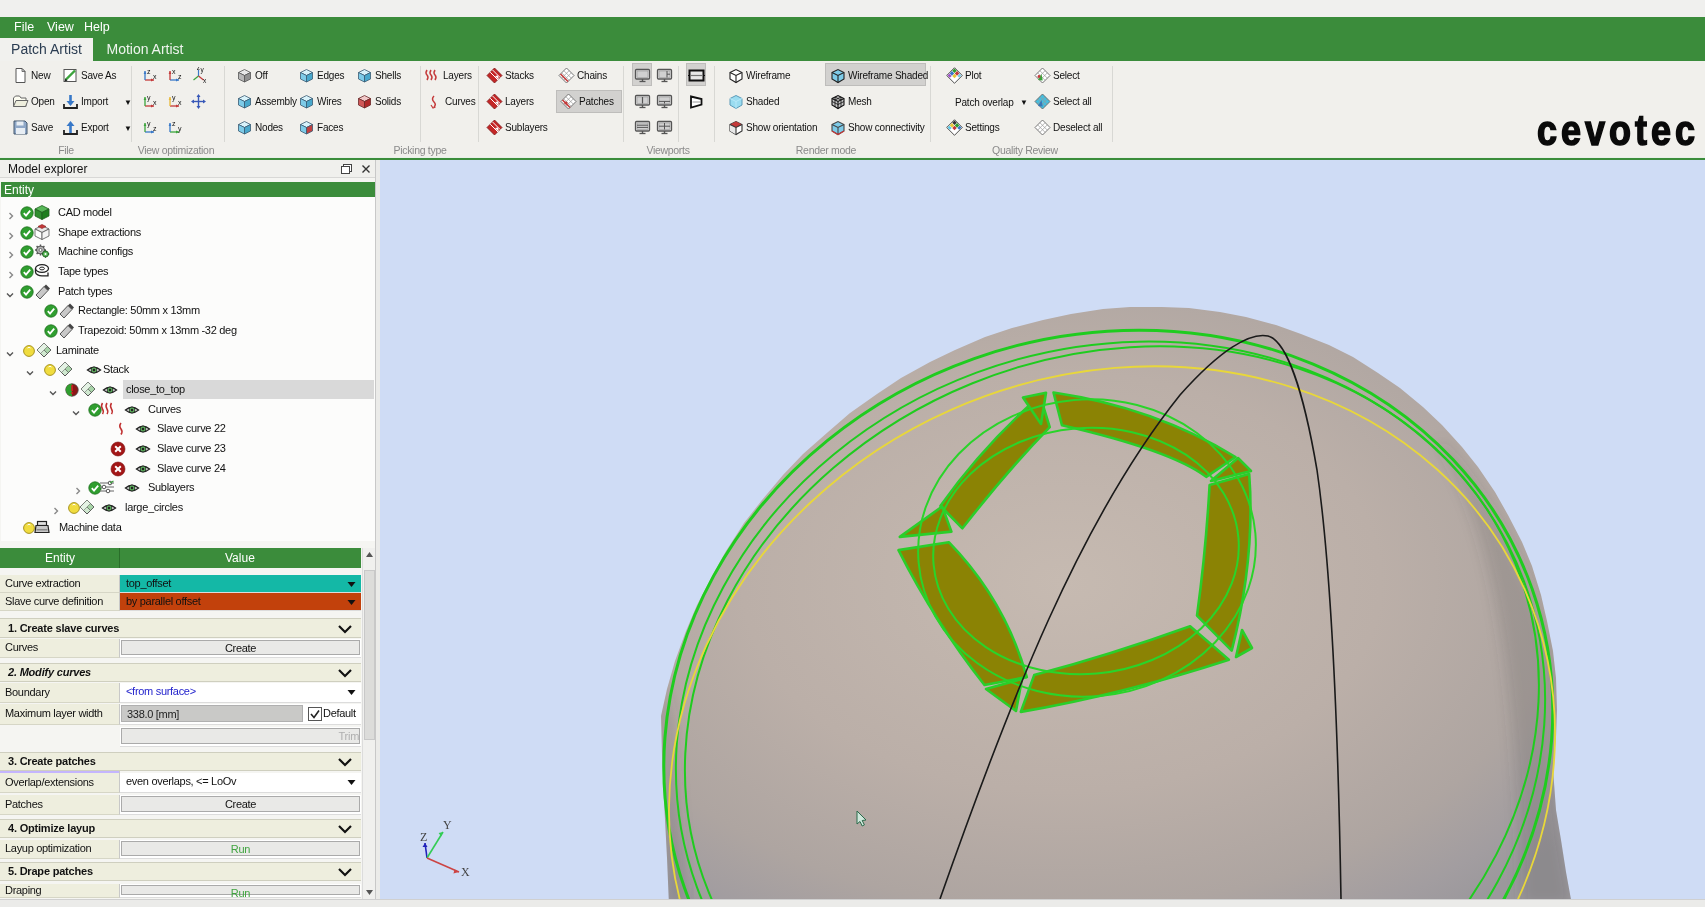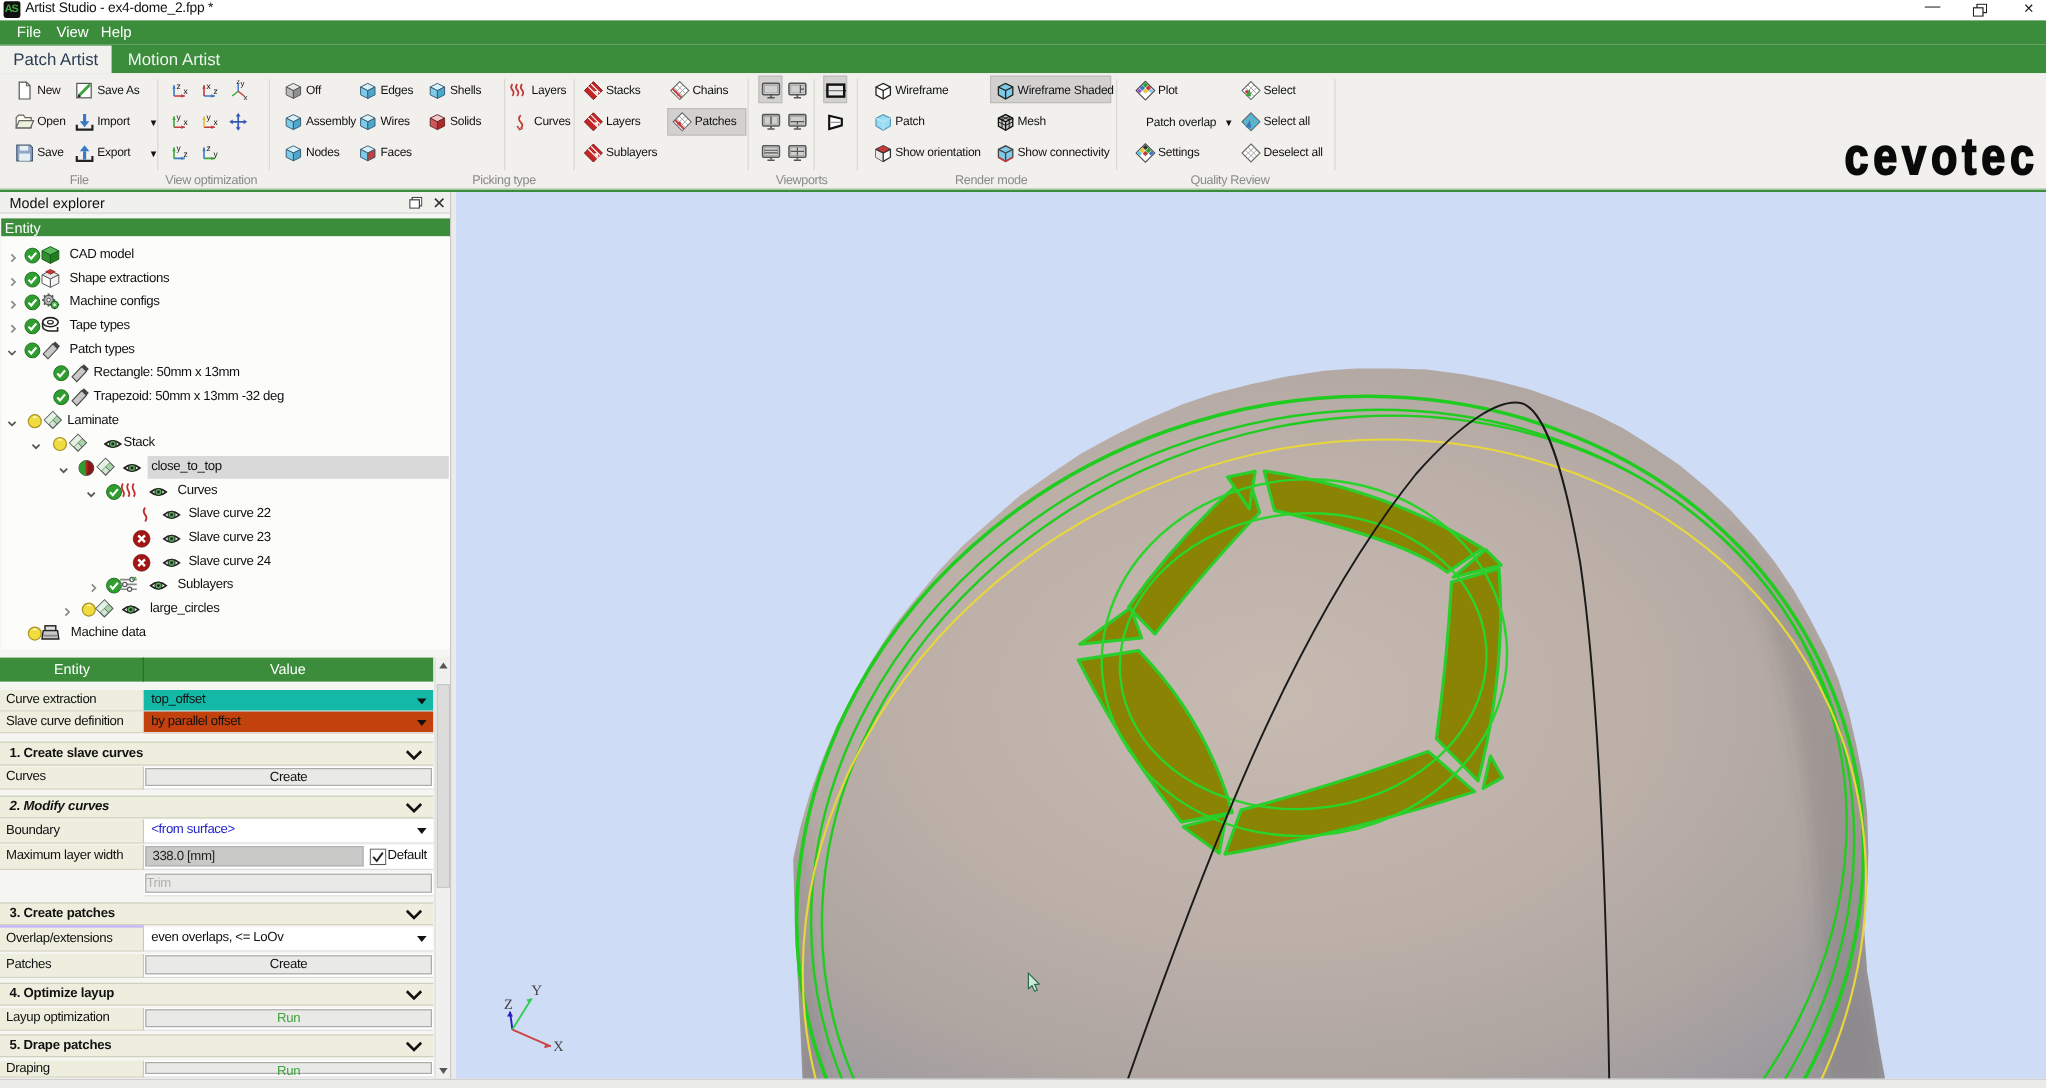--- a/index.html
+++ b/index.html
@@ -16,32 +16,20 @@
 #tab2 { position:absolute; left:93px; top:1px; width:104px; height:23px; color:#eef4ee; font-size:14px; text-align:center; line-height:22px; }
 #ribbon { left:0; top:61px; width:1705px; height:96px; background:#f1f0ec; }
 #greenline { left:0; top:157px; width:1705px; height:3px; background:#3b8c3b; border-top:1px solid #e8f0e8;}
 .glabel { position:absolute; top:144px; font-size:10.5px; letter-spacing:-0.3px; color:#8a8a8a; width:120px; text-align:center;}
 .gsep { position:absolute; top:66px; width:1px; height:76px; background:#d8d8d4; }
 #leftpanel { left:0; top:160px; width:380px; height:747px; background:#f5f5f2;}
 #statusbar { left:0; top:899px; width:1705px; height:8px; background:#ebebe9; border-top:1px solid #d0d0d0;}
 </style></head>
 <body>
 <div id="app">
-  <div class="abs" id="titlebar">
-    <div id="appicon">
-        <span>AS</span>
-      </div>
-    <div class="ttext">Artist Studio - ex4-dome_2.fpp *</div>
-    <span class="winbtn" style="left:1604px;top:-3px;font-size:13px;">—</span>
-    <svg class="abs" style="left:1644px;top:3px;" width="12" height="11" viewBox="0 0 12 11">
-        <rect x="3.5" y="0.5" width="8" height="7" fill="#fff" stroke="#222"></rect>
-        <rect x="0.5" y="3.5" width="8" height="7" fill="#fff" stroke="#222"></rect>
-      </svg>
-    <span class="winbtn" style="left:1686px;top:1px;font-size:11px;">✕</span>
-  </div>
   <div class="abs" id="menubar">
     <span style="left:14px;">File</span>
     <span style="left:47px;">View</span>
     <span style="left:84px;">Help</span>
   </div>
   <div class="abs" id="tabrow">
     <div id="tab1">Patch Artist</div>
     <div id="tab2">Motion Artist</div>
   </div>
   <div class="abs" id="ribbon"></div>
@@ -387,21 +375,21 @@
           <polygon points="3,5.5 9,2.5 15,5.5 15,12 9,15.5 3,12" fill="#fff" stroke="#222" stroke-width="1.1"></polygon>
           <path d="M3,5.5 L9,8.5 L15,5.5 M9,8.5 V15.5" fill="none" stroke="#222" stroke-width="1.1"></path>
         </svg></div>
       <div style="position:absolute;left:19px;top:4px;font-size:10px;letter-spacing:-0.2px;color:#111;white-space:nowrap;">Wireframe</div>
     </div>
     <div class="abs" style="left:727px;top:92px;height:21px;">
       <div style="position:absolute;left:0;top:1px;"><svg width="17" height="17" viewBox="0 0 17 17">
           <polygon points="3,5.5 9,2.5 15,5.5 15,12 9,15.5 3,12" fill="#9adcf0" stroke="#5a9ab8" stroke-width="1"></polygon>
           <path d="M3,5.5 L9,8.5 L15,5.5 M9,8.5 V15.5" fill="none" stroke="#b8e8f8" stroke-width="1"></path>
         </svg></div>
-      <div style="position:absolute;left:19px;top:4px;font-size:10px;letter-spacing:-0.2px;color:#111;white-space:nowrap;">Patch</div>
+      <div style="position:absolute;left:19px;top:4px;font-size:10px;letter-spacing:-0.2px;color:#111;white-space:nowrap;">Shaded</div>
     </div>
     <div class="abs" style="left:727px;top:118px;height:21px;">
       <div style="position:absolute;left:0;top:1px;"><svg width="17" height="17" viewBox="0 0 17 17">
           <polygon points="3,5.5 9,2.5 15,5.5 15,12 9,15.5 3,12" fill="#fff" stroke="#333" stroke-width="1.1"></polygon>
           <polygon points="3,5.5 9,2.5 15,5.5 9,8.5" fill="#c43a3a"></polygon>
           <polygon points="3,5.5 9,8.5 9,15.5 3,12" fill="#e8e8e8"></polygon>
           <path d="M3,5.5 L9,8.5 L15,5.5 M9,8.5 V15.5" fill="none" stroke="#333" stroke-width="1.1"></path>
         </svg></div>
       <div style="position:absolute;left:19px;top:4px;font-size:10px;letter-spacing:-0.2px;color:#111;white-space:nowrap;">Show orientation</div>
     </div>
@@ -875,21 +863,21 @@
           <rect x="0.5" y="0.5" width="13" height="13" fill="#fff" stroke="#555"></rect>
           <path d="M3,7 l3,3.5 l5,-7" fill="none" stroke="#222" stroke-width="1.6"></path>
         </svg>
         <span style="position:absolute;left:203px;top:3px;font-size:11px;letter-spacing:-0.3px;color:#111;">Default</span>
       </div>
       <div style="position:absolute;left:0;top:567px;width:120px;height:20px;background:#c4b5fd;border-bottom:1px solid #d6d6c6;border-right:1px solid #c8c8c8;margin-top:28px;">
         <span style="position:absolute;left:5px;top:3px;font-size:11px;letter-spacing:-0.3px;color:#111;white-space:nowrap;">Boundary intersection</span>
       </div>
       <div style="position:absolute;left:120px;top:567px;width:241px;height:20px;background:#fff;border-bottom:1px solid #dcdcdc;">
         <div style="position:absolute;left:1px;right:1px;top:1px;bottom:2px;background:#e9e9e7;border:1px solid #aaa;">
-          <div style="position:absolute;left:0;right:0;top:1px;text-align:left;font-size:11px;letter-spacing:-0.3px;color:#b0b0b0;">Trim</div>
+          <div style="position:absolute;left:0;right:0;top:1px;text-align:right;font-size:11px;letter-spacing:-0.3px;color:#b0b0b0;">Trim</div>
         </div>
       </div>
       <div style="position:absolute;left:0;top:592px;width:361px;height:19px;background:#eeeede;border-top:1px solid #cfcfbf;border-bottom:1px solid #cfcfbf;">
         <span style="position:absolute;left:8px;top:2px;font-size:11px;letter-spacing:-0.2px;font-weight:bold;color:#111;">3. Create patches</span>
         <svg style="position:absolute;right:8px;top:3px;" width="16" height="12" viewBox="0 0 16 12">
           <path d="M2,3 L8,9 L14,3" fill="none" stroke="#111" stroke-width="2.2"></path>
         </svg>
       </div>
       <div style="position:absolute;left:0;top:613px;width:120px;height:20px;background:#eeeede;border-bottom:1px solid #d6d6c6;border-right:1px solid #c8c8c8;">
         <span style="position:absolute;left:5px;top:3px;font-size:11px;letter-spacing:-0.3px;color:#111;white-space:nowrap;">Overlap/extensions</span>

